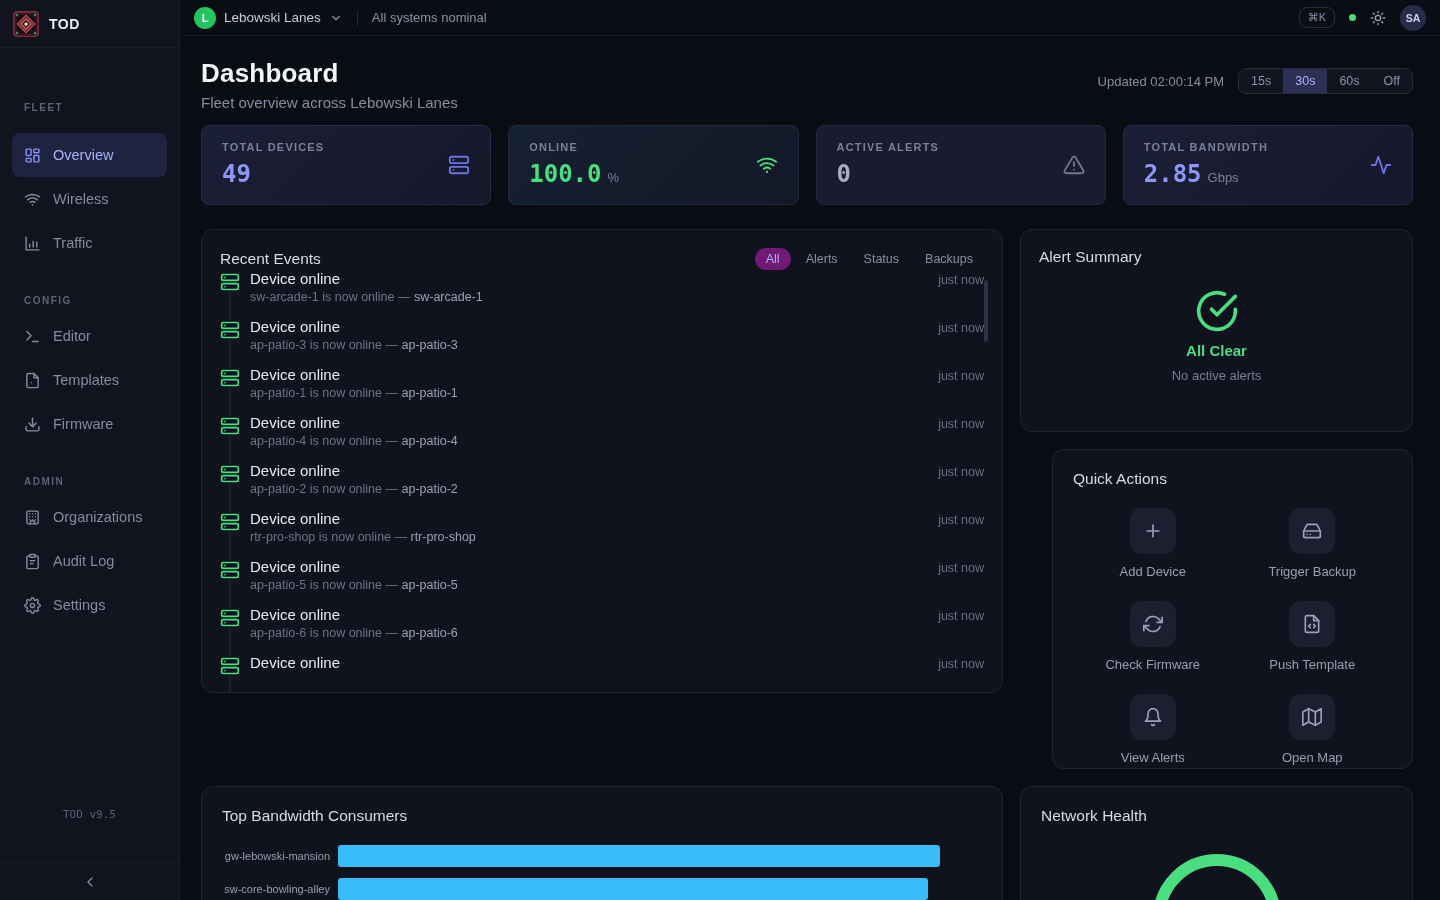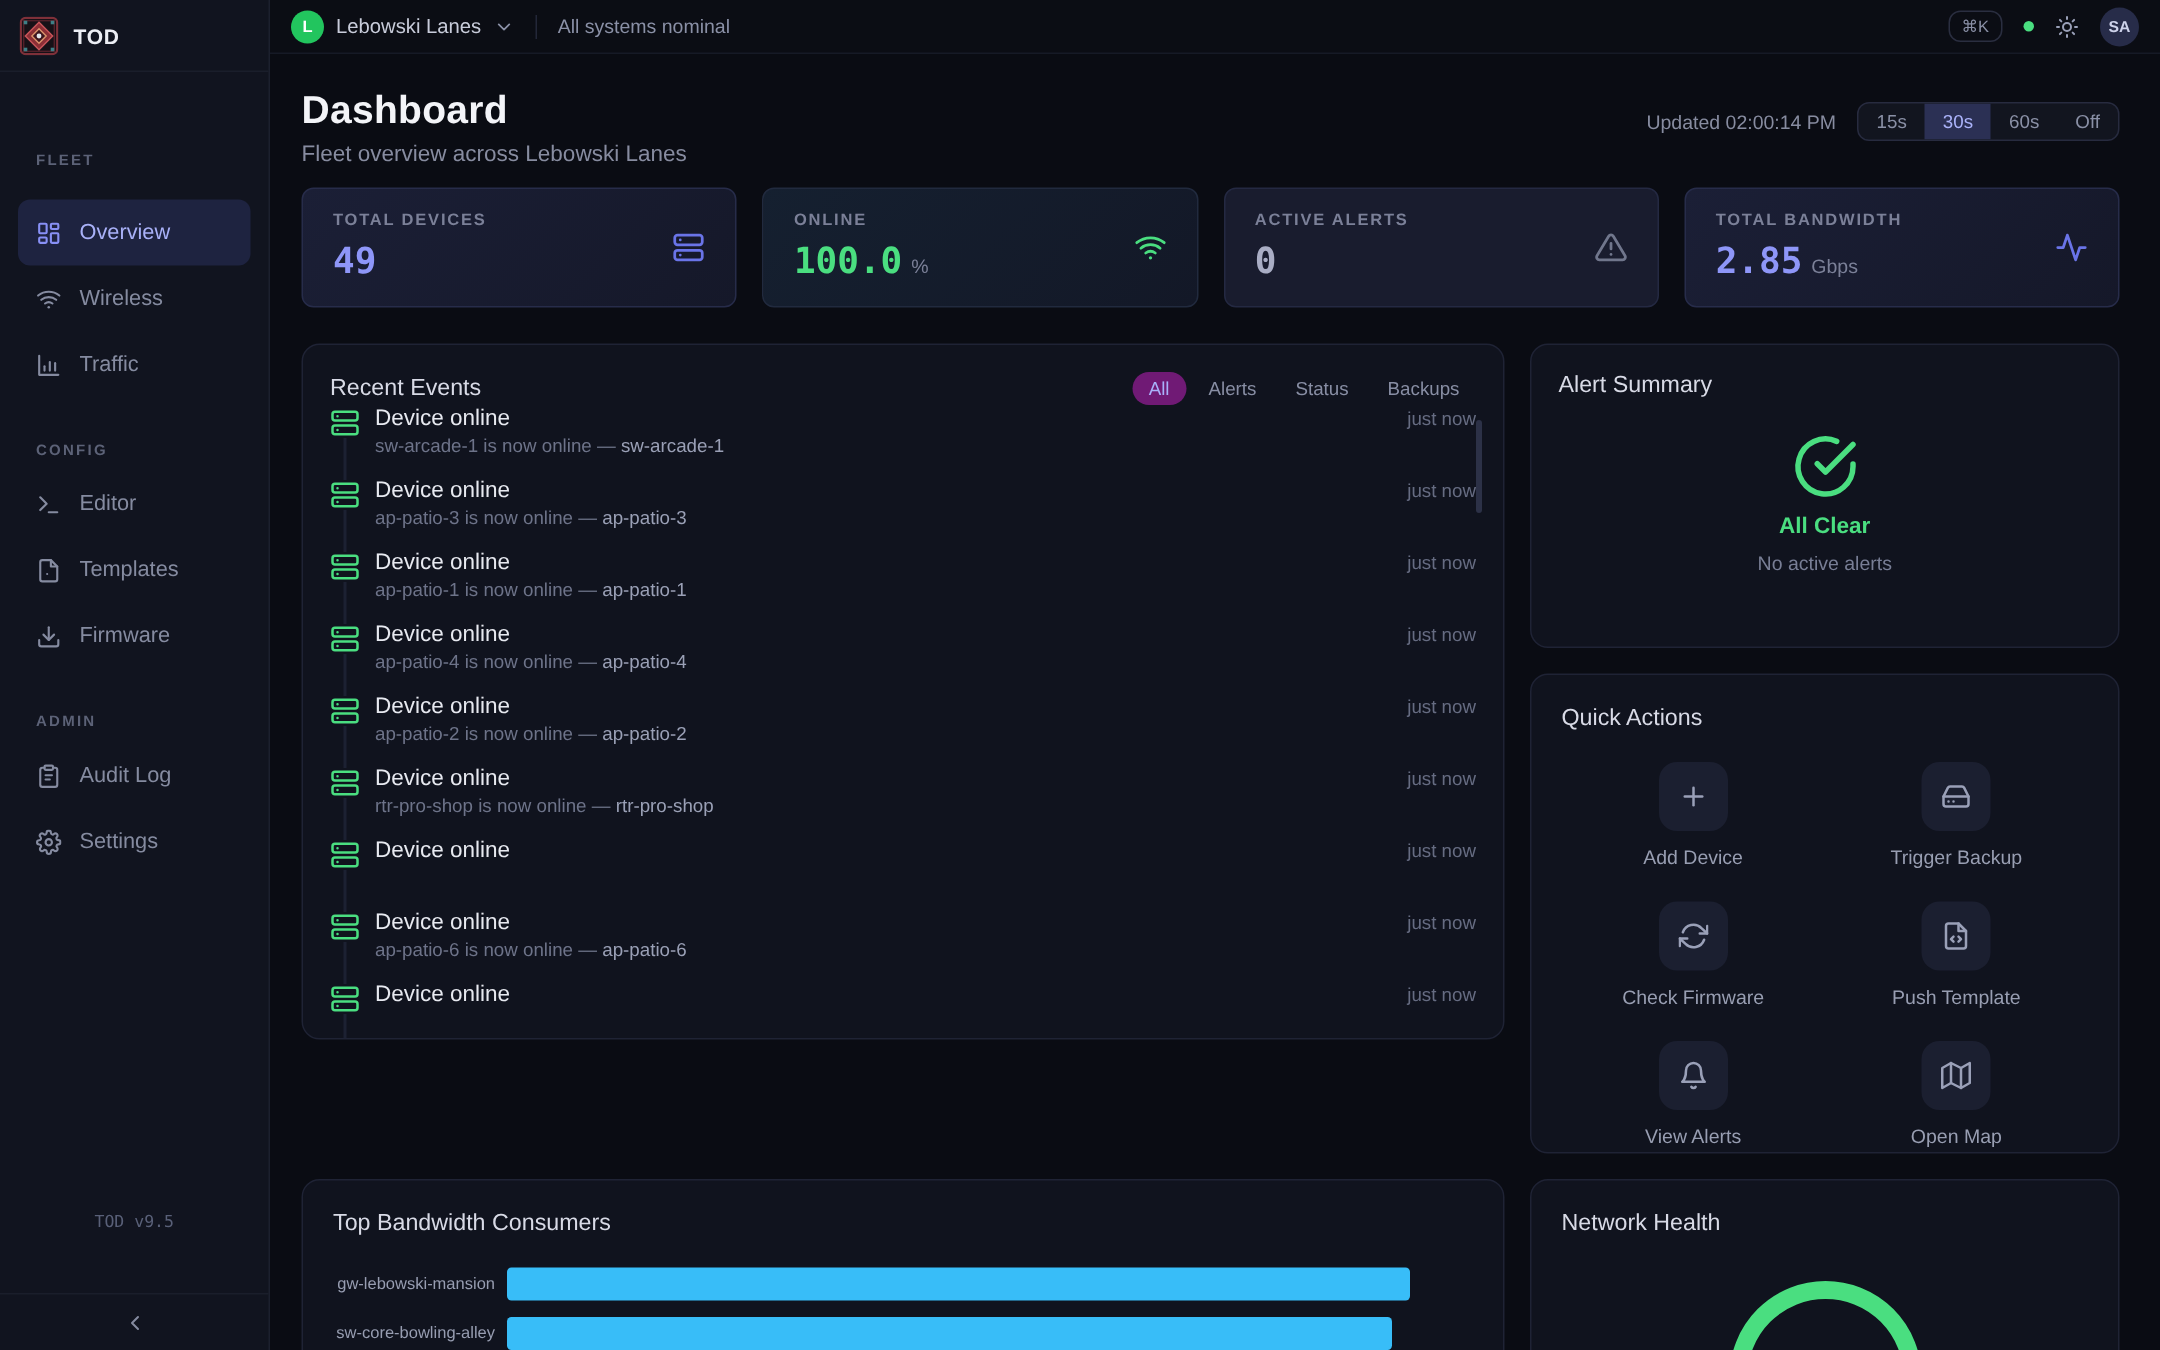--- a/index.html
+++ b/index.html
@@ -95,21 +95,21 @@
 
   
   .alert-panel { height:203px; padding:18px; display:flex; flex-direction:column; }
   .alert-center { flex:1; display:flex; flex-direction:column; align-items:center; justify-content:center; gap:9px; margin-top:-8px; }
   .alert-check { color:#4ade80; }
   .alert-check svg { width:44px; height:44px; }
   .alert-status { font-size:15px; font-weight:600; color:#4ade80; }
   .alert-detail { font-size:13px; color:#787e95; }
 
   
-  .qa-panel { height:320px; margin-top:17px; padding:20px 20px 0; }
+  .qa-panel { height:320px; margin-top:17px; padding:20px 20px 0;margin-left:32px; }
   .qa-grid { display:grid; grid-template-columns:1fr 1fr; margin-top:20px; row-gap:22px; }
   .qa-item { display:flex; flex-direction:column; align-items:center; gap:10px; cursor:pointer; }
   .qa-btn { width:46px; height:46px; border-radius:12px; background:#1b1f30; display:flex; align-items:center; justify-content:center; color:#9aa0b8; }
   .qa-btn svg { width:20px; height:20px; }
   .qa-label { font-size:13px; color:#989eb2; }
 
   
   .bw-panel { height:260px; padding:20px 20px 0; overflow:hidden; }
   .bw-rows { margin-top:14px; }
   .bw-row { display:flex; align-items:center; height:33px; }
@@ -205,20 +205,30 @@
               <path d="M21 15v4a2 2 0 0 1-2 2H5a2 2 0 0 1-2-2v-4"></path>
               <polyline points="7 10 12 15 17 10"></polyline>
               <line x1="12" y1="3" x2="12" y2="15"></line>
             </svg>
           </span>
           <span>Firmware</span>
         </div>
       </div>
       <div class="nav-section">
         <div class="nav-section-label">ADMIN</div>
+        <div class="nav-item">
+          <span>
+            <svg viewBox="0 0 24 24" fill="none" stroke="currentColor" stroke-width="2" stroke-linecap="round" stroke-linejoin="round">
+              <rect x="4" y="3" width="16" height="18" rx="2"></rect>
+              <path d="M9 21v-4h6v4"></path>
+              <path d="M8 7h.01M12 7h.01M16 7h.01M8 11h.01M12 11h.01M16 11h.01M8 15h.01M12 15h.01M16 15h.01"></path>
+            </svg>
+          </span>
+          <span>Organizations</span>
+        </div>
         <div class="nav-item">
           <span>
             <svg viewBox="0 0 24 24" fill="none" stroke="currentColor" stroke-width="2" stroke-linecap="round" stroke-linejoin="round">
               <rect x="8" y="2" width="8" height="4" rx="1"></rect>
               <path d="M16 4h2a2 2 0 0 1 2 2v14a2 2 0 0 1-2 2H6a2 2 0 0 1-2-2V6a2 2 0 0 1 2-2h2"></path>
               <path d="M9 11h6M9 15h4"></path>
             </svg>
           </span>
           <span>Audit Log</span>
         </div>
@@ -440,20 +450,21 @@
                 <svg viewBox="0 0 24 24" fill="none" stroke="currentColor" stroke-width="2" stroke-linecap="round" stroke-linejoin="round">
                   <rect x="2" y="3" width="20" height="7" rx="2"></rect>
                   <rect x="2" y="14" width="20" height="7" rx="2"></rect>
                   <path d="M6 6.5h.01M6 17.5h.01"></path>
                 </svg>
               </span>
               <div class="event-main">
                 <span class="event-title">Device online</span>
                 <span class="event-time">just now</span>
               </div>
+              <div class="event-desc">ap-patio-5 is now online — <span class="event-device">ap-patio-5</span></div>
             </div>
             <div class="event-row">
               <span class="event-icon">
                 <svg viewBox="0 0 24 24" fill="none" stroke="currentColor" stroke-width="2" stroke-linecap="round" stroke-linejoin="round">
                   <rect x="2" y="3" width="20" height="7" rx="2"></rect>
                   <rect x="2" y="14" width="20" height="7" rx="2"></rect>
                   <path d="M6 6.5h.01M6 17.5h.01"></path>
                 </svg>
               </span>
               <div class="event-main">

